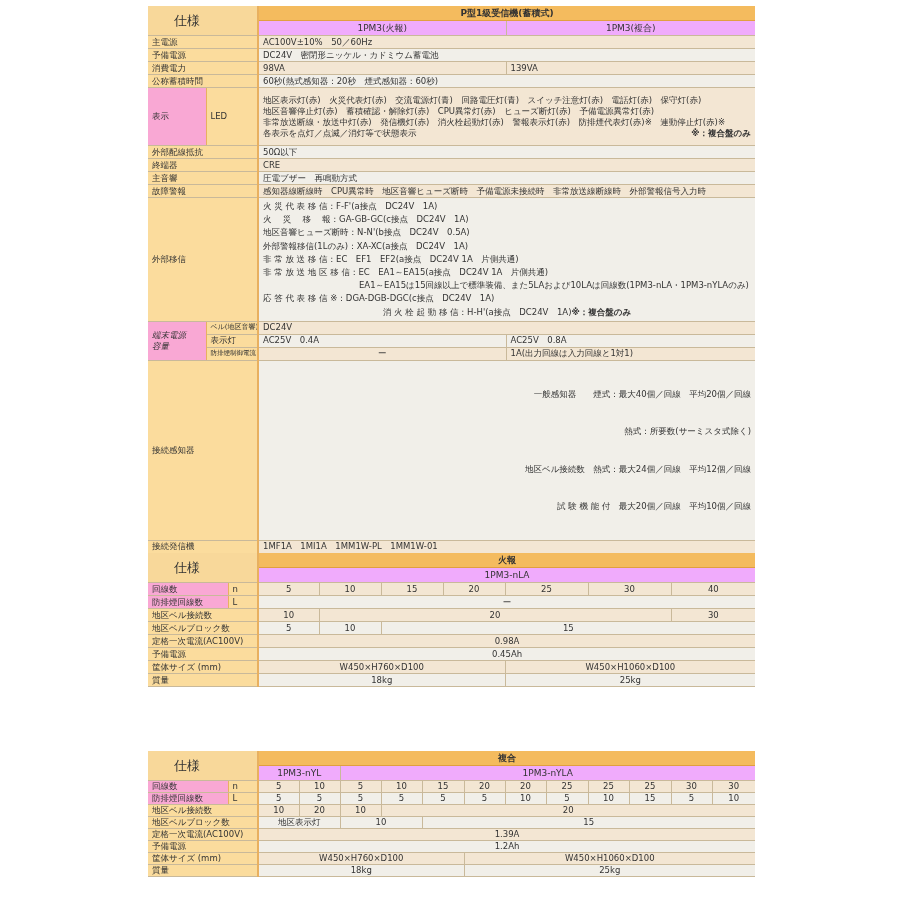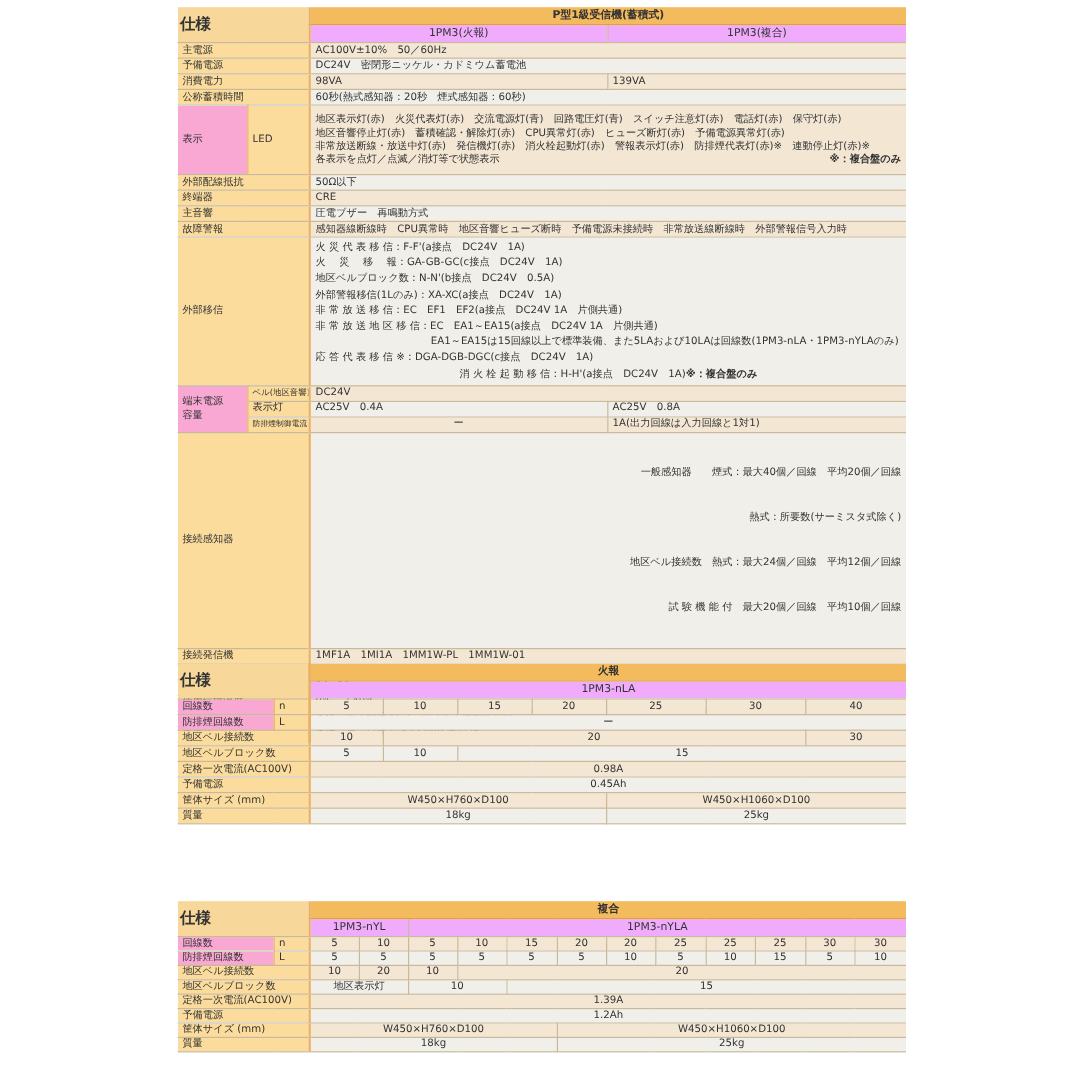--- a/index.html
+++ b/index.html
@@ -1,19 +1,19 @@
 <!DOCTYPE html>
 <html><head>
 <meta charset="utf-8">
 <style>
   html,body{margin:0;padding:0;background:#ffffff;}
   body{width:900px;height:900px;position:relative;overflow:hidden;font-family:"DejaVu Sans","Liberation Sans",sans-serif;color:#333;}
   table{border-collapse:collapse;table-layout:fixed;position:absolute;left:148px;width:607px;font-size:8.5px;}
   td,th{padding:0 4px;line-height:11px;border-bottom:1px solid #c9b99a;overflow:hidden;white-space:nowrap;}
-  .hdtitle{font-size:13px;font-weight:bold;text-align:left;padding-left:2px;background:#f8d89a;border-right:2px solid #e8b060;vertical-align:middle;}
+  .hdtitle{font-size:13px;font-weight:normal;text-align:left;padding-left:26px;background:#f8d89a;border-right:2px solid #e8b060;vertical-align:middle;}
   .hdgroup{background:#f4bb5e;text-align:center;font-size:9px;font-weight:bold;height:14px;border-bottom:1px solid #e0a040;}
   .hdsub{background:#f0abfc;text-align:center;font-size:9px;font-weight:normal;height:14px;}
   .lbl{background:#fbdc9d;border-right:2px solid #e8b060;color:#333;}
   .lbl2{background:#f9a8d4;border-right:1px solid #e8b060;}
   .odd{background:#f3e6d3;}
   .even{background:#f1efe9;}
   .c{text-align:center;}
   .vd{border-right:1px solid #c9b99a;}
   .ml{white-space:normal;padding-top:2px;padding-bottom:2px;}
   .ml div{white-space:nowrap;}
@@ -84,34 +84,34 @@
   </tr>
   <tr class="r odd">
     <td class="lbl" colspan="2">故障警報</td>
     <td colspan="2">感知器線断線時　CPU異常時　地区音響ヒューズ断時　予備電源未接続時　非常放送線断線時　外部警報信号入力時</td>
   </tr>
   <tr class="even" style="height:122px;">
     <td class="lbl" colspan="2">外部移信</td>
     <td colspan="2" class="ml" style="line-height:13.2px;">
       <div>火 災 代 表 移 信：F-F'(a接点　DC24V　1A)</div>
       <div>火　 災　 移　 報：GA-GB-GC(c接点　DC24V　1A)</div>
-      <div>地区ベルブロック数：N-N'(b接点　DC24V　0.5A)</div>
+      <div>地区音響ヒューズ断時：N-N'(b接点　DC24V　0.5A)</div>
       <div>外部警報移信(1Lのみ)：XA-XC(a接点　DC24V　1A)</div>
       <div>非 常 放 送 移 信：EC　EF1　EF2(a接点　DC24V 1A　片側共通)</div>
       <div>非 常 放 送 地 区 移 信：EC　EA1～EA15(a接点　DC24V 1A　片側共通)</div>
       <div style="padding-left:96px;">EA1～EA15は15回線以上で標準装備、また5LAおよび10LAは回線数(1PM3-nLA・1PM3-nYLAのみ)</div>
       <div>応 答 代 表 移 信 ※：DGA-DGB-DGC(c接点　DC24V　1A)</div>
       <div style="display:flex;justify-content:center;">
         <span>消 火 栓 起 動 移 信：H-H'(a接点　DC24V　1A)</span>
         <span style="font-weight:bold;">※：複合盤のみ</span>
       </div>
     </td>
   </tr>
   <tr class="r odd">
-    <td class="lbl2 ml" rowspan="3" style="vertical-align:middle;">
+    <td class="lbl2 ml" rowspan="3" style="vertical-align:middle;font-style:italic;">
       <div>端末電源</div>
       <div>容量</div>
     </td>
     <td class="lbl" style="font-size:7px;">ベル(地区音響)</td>
     <td colspan="2">DC24V</td>
   </tr>
   <tr class="r even">
     <td class="lbl">表示灯</td>
     <td class="vd">AC25V　0.4A</td>
     <td>AC25V　0.8A</td>

